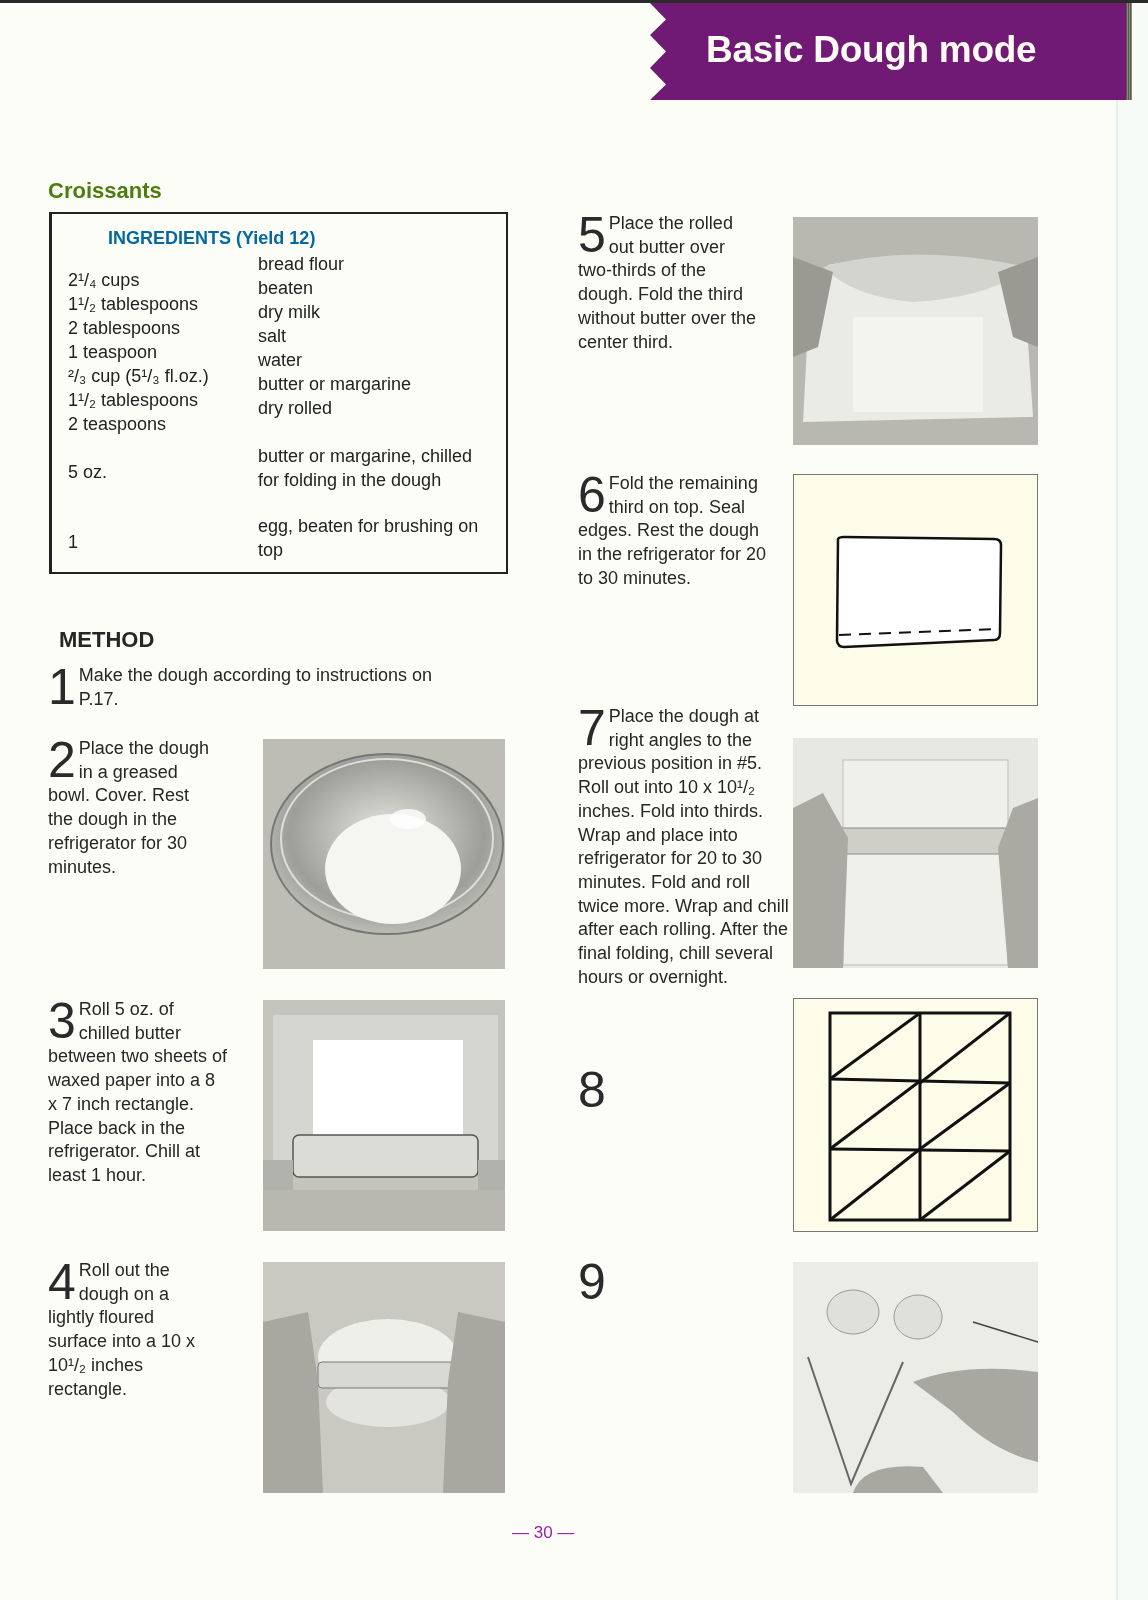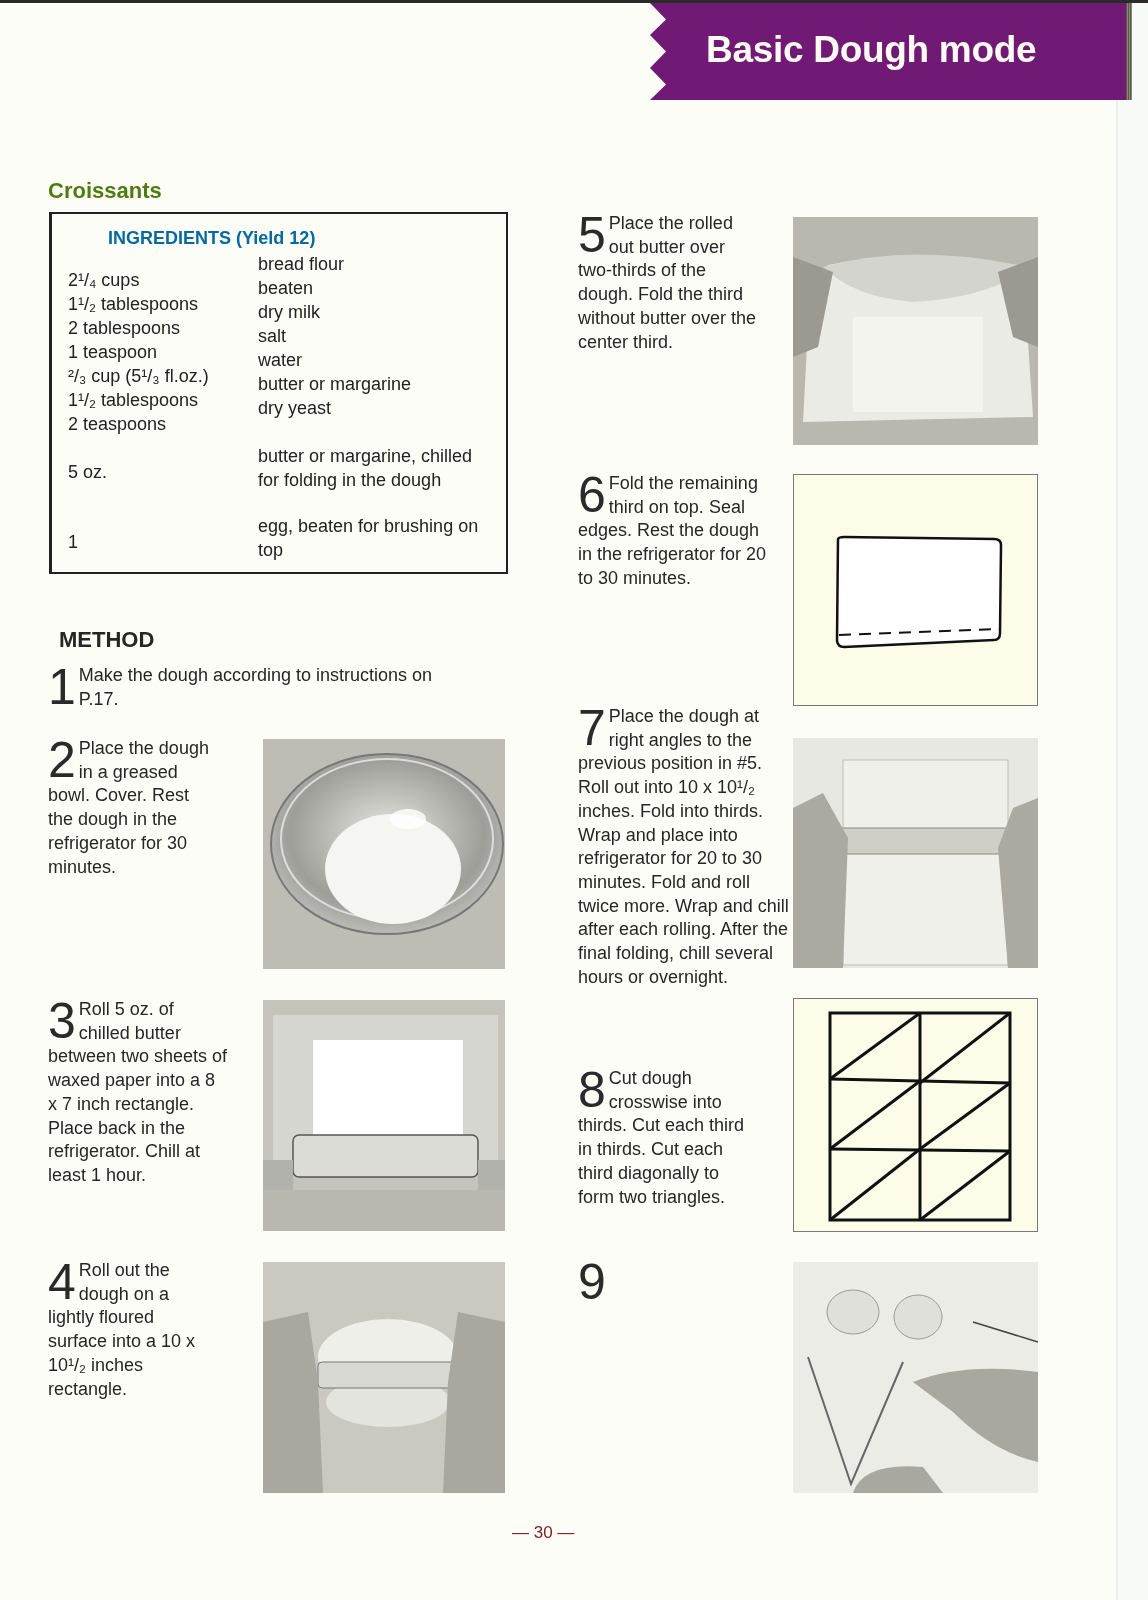--- a/index.html
+++ b/index.html
@@ -45,21 +45,21 @@
     float: left; font-size: 50px; line-height: 40px; margin-right: 4px; margin-top: 3px;
     color: #2a2a2a; font-weight: normal; letter-spacing: -1px;
   }
 
   
   .photo { position: absolute; overflow: hidden; }
   .photo svg { width: 100%; height: 100%; display: block; }
   .drawing { position: absolute; border: 1px solid #777; background: #fdfce9; }
   .drawing svg { width: 100%; height: 100%; display: block; }
 
-  .page-number { position: absolute; left: 512px; top: 1523px; font-size: 17px; color: #7f1d1d; }
+  .page-number { position: absolute; left: 512px; top: 1523px; font-size: 17px; color: #a21caf; }
 </style>
 </head>
 <body>
 
 <div class="page-edge2"></div>
 <div class="page-edge"></div>
 <div class="top-line"></div>
 
 <div class="header-tab">
   <div class="title">Basic Dough mode</div>
@@ -90,21 +90,21 @@
   <div class="ing-row" style="top:134px">
     <span class="qty">²/₃ cup (5¹/₃ fl.oz.)</span>
     <span class="item">water</span>
   </div>
   <div class="ing-row" style="top:158px">
     <span class="qty">1¹/₂ tablespoons</span>
     <span class="item">butter or margarine</span>
   </div>
   <div class="ing-row" style="top:182px">
     <span class="qty">2 teaspoons</span>
-    <span class="item">dry yeast</span>
+    <span class="item">dry rolled</span>
   </div>
   <div class="ing-row" style="top:230px">
     <span class="qty">5 oz.</span>
     <span class="item">butter or margarine, chilled for folding in the dough</span>
   </div>
   <div class="ing-row" style="top:300px">
     <span class="qty">1</span>
     <span class="item">egg, beaten for brushing on top</span>
   </div>
 </div>
@@ -181,21 +181,20 @@
   <span>Fold the remaining third on top. Seal edges. Rest the dough in the refrigerator for 20 to 30 minutes.</span>
 </div>
 
 <div class="step" style="left:578px; top:705px; width:212px;">
   <span class="num">7</span>
   <span>Place the dough at right angles to the previous position in #5. Roll out into 10 x 10¹/₂ inches. Fold into thirds. Wrap and place into refrigerator for 20 to 30 minutes. Fold and roll twice more. Wrap and chill after each rolling. After the final folding, chill several hours or overnight.</span>
 </div>
 
 <div class="step" style="left:578px; top:1067px; width:180px;">
   <span class="num">8</span>
-  <span>Cut dough crosswise into thirds. Cut each third in thirds. Cut each third diagonally to form two triangles.</span>
 </div>
 
 <div class="step" style="left:578px; top:1259px; width:185px;">
   <span class="num">9</span>
 </div>
 
 <div class="photo" style="left:793px; top:217px; width:245px; height:228px;">
   <svg viewBox="0 0 245 228" preserveAspectRatio="none">
     <rect width="245" height="228" fill="#b8b8b0"></rect>
     <path d="M35,48 Q120,30 230,50 L240,200 L10,205 L15,110 Z" fill="#ebebe5"></path>

